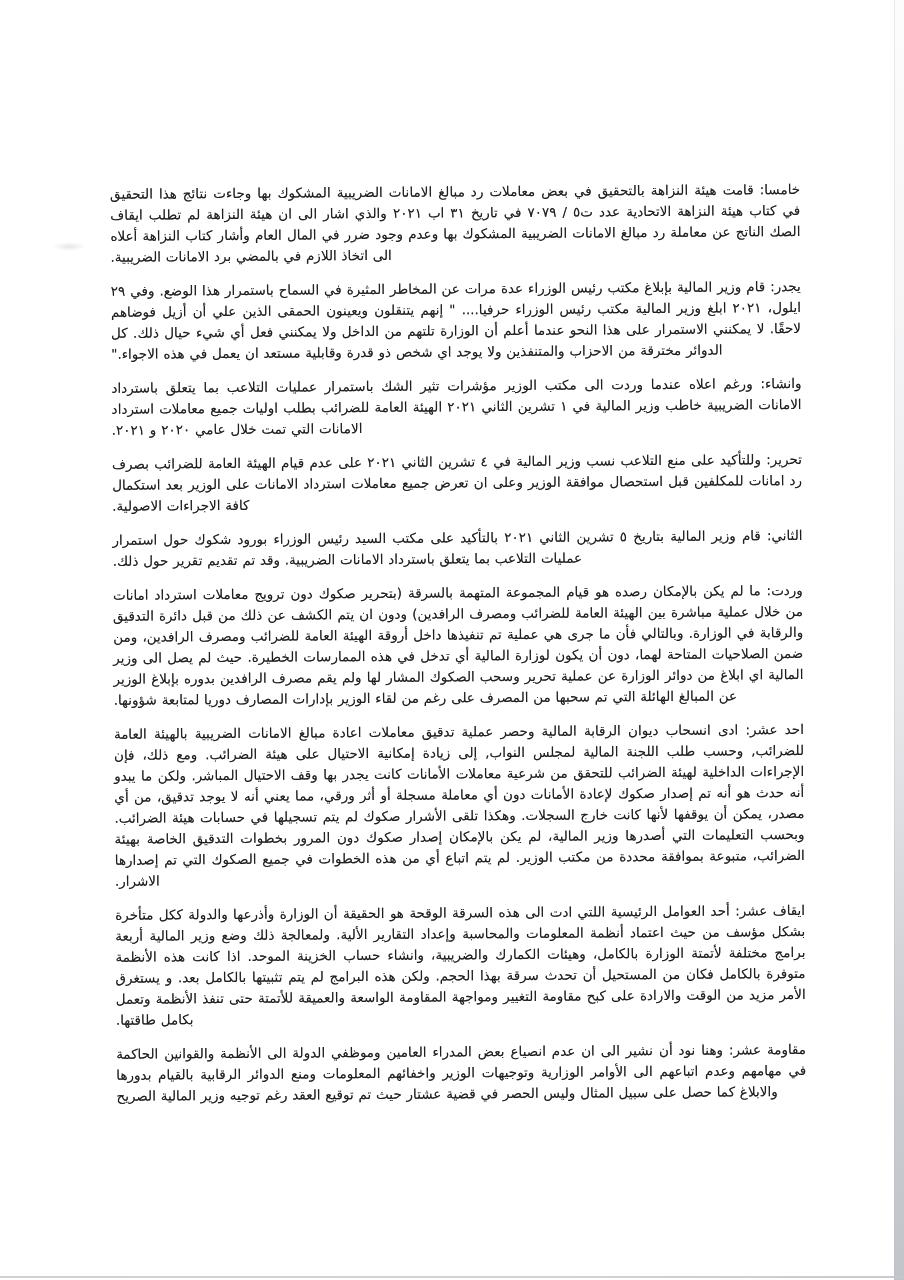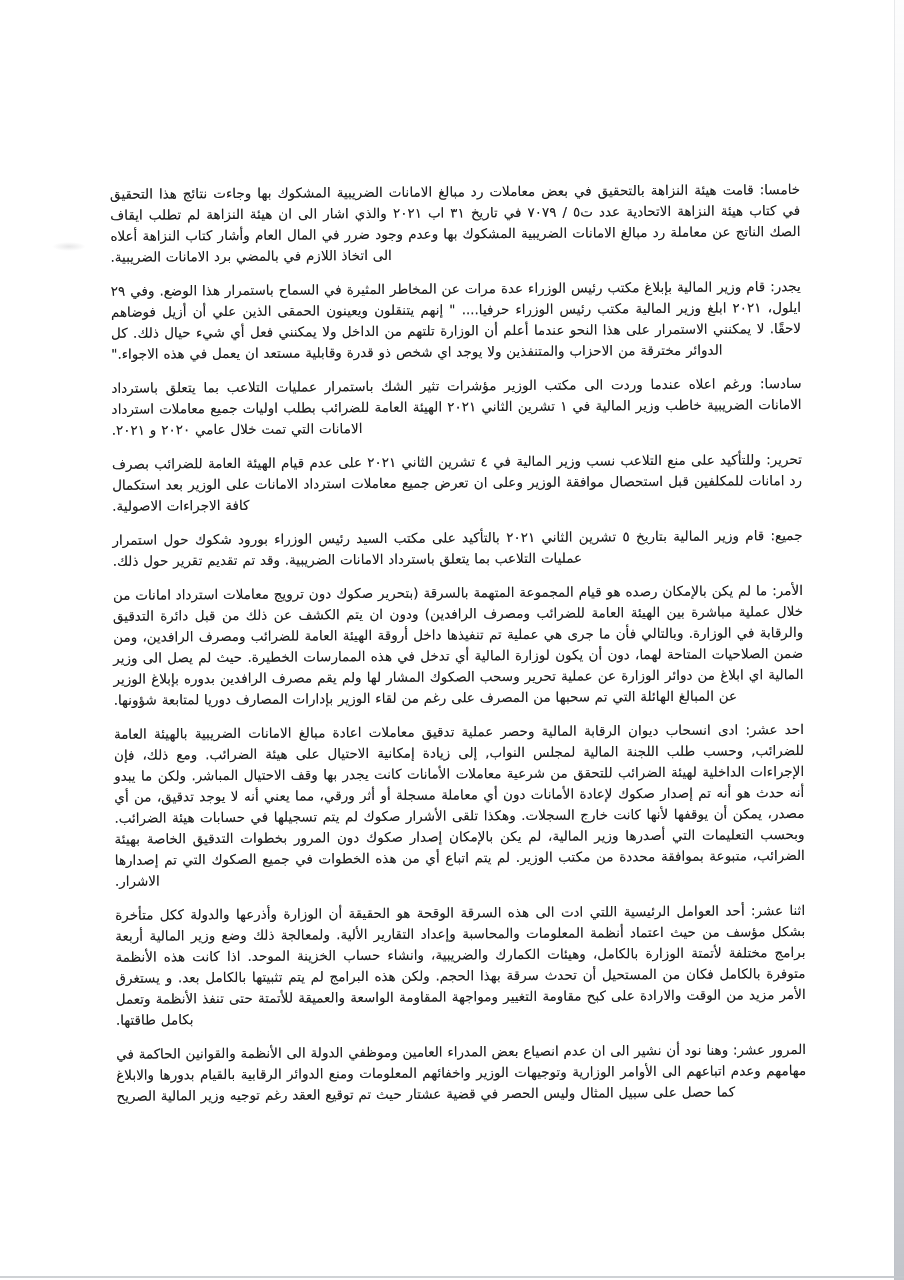--- a/index.html
+++ b/index.html
@@ -84,51 +84,51 @@
       <span class="plabel">خامسا:</span>
       <span>قامت هيئة النزاهة بالتحقيق في بعض معاملات رد مبالغ الامانات الضريبية المشكوك بها وجاءت نتائج هذا التحقيق في كتاب هيئة النزاهة الاتحادية عدد ت٥ / ٧٠٧٩ في تاريخ ٣١ اب ٢٠٢١ والذي اشار الى ان هيئة النزاهة لم تطلب ايقاف الصك الناتج عن معاملة رد مبالغ الامانات الضريبية المشكوك بها وعدم وجود ضرر في المال العام وأشار كتاب النزاهة أعلاه الى اتخاذ اللازم في بالمضي برد الامانات الضريبية.</span>
     </p>
 
     <p class="para">
       <span class="plabel">يجدر:</span>
       <span>قام وزير المالية بإبلاغ مكتب رئيس الوزراء عدة مرات عن المخاطر المثيرة في السماح باستمرار هذا الوضع. وفي ٢٩ ايلول، ٢٠٢١ ابلغ وزير المالية مكتب رئيس الوزراء حرفيا.... " إنهم يتنقلون ويعينون الحمقى الذين علي أن أزيل فوضاهم لاحقًا. لا يمكنني الاستمرار على هذا النحو عندما أعلم أن الوزارة تلتهم من الداخل ولا يمكنني فعل أي شيء حيال ذلك. كل الدوائر مخترقة من الاحزاب والمتنفذين ولا يوجد اي شخص ذو قدرة وقابلية مستعد ان يعمل في هذه الاجواء."</span>
     </p>
 
     <p class="para">
-      <span class="plabel">سادسا:</span>
+      <span class="plabel">وانشاء:</span>
       <span>ورغم اعلاه عندما وردت الى مكتب الوزير مؤشرات تثير الشك باستمرار عمليات التلاعب بما يتعلق باسترداد الامانات الضريبية خاطب وزير المالية في ١ تشرين الثاني ٢٠٢١ الهيئة العامة للضرائب بطلب اوليات جميع معاملات استرداد الامانات التي تمت خلال عامي ٢٠٢٠ و ٢٠٢١.</span>
     </p>
 
     <p class="para">
       <span class="plabel">تحرير:</span>
       <span>وللتأكيد على منع التلاعب نسب وزير المالية في ٤ تشرين الثاني ٢٠٢١ على عدم قيام الهيئة العامة للضرائب بصرف رد امانات للمكلفين قبل استحصال موافقة الوزير وعلى ان تعرض جميع معاملات استرداد الامانات على الوزير بعد استكمال كافة الاجراءات الاصولية.</span>
     </p>
 
     <p class="para">
-      <span class="plabel">جميع:</span>
+      <span class="plabel">الثاني:</span>
       <span>قام وزير المالية بتاريخ ٥ تشرين الثاني ٢٠٢١ بالتأكيد على مكتب السيد رئيس الوزراء بورود شكوك حول استمرار عمليات التلاعب بما يتعلق باسترداد الامانات الضريبية. وقد تم تقديم تقرير حول ذلك.</span>
     </p>
 
     <p class="para">
-      <span class="plabel">الأمر:</span>
+      <span class="plabel">وردت:</span>
       <span>ما لم يكن بالإمكان رصده هو قيام المجموعة المتهمة بالسرقة (بتحرير صكوك دون ترويج معاملات استرداد امانات من خلال عملية مباشرة بين الهيئة العامة للضرائب ومصرف الرافدين) ودون ان يتم الكشف عن ذلك من قبل دائرة التدقيق والرقابة في الوزارة. وبالتالي فأن ما جرى هي عملية تم تنفيذها داخل أروقة الهيئة العامة للضرائب ومصرف الرافدين، ومن ضمن الصلاحيات المتاحة لهما، دون أن يكون لوزارة المالية أي تدخل في هذه الممارسات الخطيرة. حيث لم يصل الى وزير المالية اي ابلاغ من دوائر الوزارة عن عملية تحرير وسحب الصكوك المشار لها ولم يقم مصرف الرافدين بدوره بإبلاغ الوزير عن المبالغ الهائلة التي تم سحبها من المصرف على رغم من لقاء الوزير بإدارات المصارف دوريا لمتابعة شؤونها.</span>
     </p>
 
     <p class="para">
       <span class="plabel">احد عشر:</span>
       <span>ادى انسحاب ديوان الرقابة المالية وحصر عملية تدقيق معاملات اعادة مبالغ الامانات الضريبية بالهيئة العامة للضرائب, وحسب طلب اللجنة المالية لمجلس النواب, إلى زيادة إمكانية الاحتيال على هيئة الضرائب. ومع ذلك، فإن الإجراءات الداخلية لهيئة الضرائب للتحقق من شرعية معاملات الأمانات كانت يجدر بها وقف الاحتيال المباشر. ولكن ما يبدو أنه حدث هو أنه تم إصدار صكوك لإعادة الأمانات دون أي معاملة مسجلة أو أثر ورقي، مما يعني أنه لا يوجد تدقيق، من أي مصدر، يمكن أن يوقفها لأنها كانت خارج السجلات. وهكذا تلقى الأشرار صكوك لم يتم تسجيلها في حسابات هيئة الضرائب. وبحسب التعليمات التي أصدرها وزير المالية، لم يكن بالإمكان إصدار صكوك دون المرور بخطوات التدقيق الخاصة بهيئة الضرائب، متبوعة بموافقة محددة من مكتب الوزير. لم يتم اتباع أي من هذه الخطوات في جميع الصكوك التي تم إصدارها الاشرار.</span>
     </p>
 
     <p class="para">
-      <span class="plabel">اثنا عشر:</span>
+      <span class="plabel">ايقاف عشر:</span>
       <span>أحد العوامل الرئيسية اللتي ادت الى هذه السرقة الوقحة هو الحقيقة أن الوزارة وأذرعها والدولة ككل متأخرة بشكل مؤسف من حيث اعتماد أنظمة المعلومات والمحاسبة وإعداد التقارير الألية. ولمعالجة ذلك وضع وزير المالية أربعة برامج مختلفة لأتمتة الوزارة بالكامل، وهيئات الكمارك والضريبية، وانشاء حساب الخزينة الموحد. اذا كانت هذه الأنظمة متوفرة بالكامل فكان من المستحيل أن تحدث سرقة بهذا الحجم. ولكن هذه البرامج لم يتم تثبيتها بالكامل بعد. و يستغرق الأمر مزيد من الوقت والارادة على كبح مقاومة التغيير ومواجهة المقاومة الواسعة والعميقة للأتمتة حتى تنفذ الأنظمة وتعمل بكامل طاقتها.</span>
     </p>
 
     <p class="para">
-      <span class="plabel">المرور عشر:</span>
+      <span class="plabel">مقاومة عشر:</span>
       <span>وهنا نود أن نشير الى ان عدم انصياع بعض المدراء العامين وموظفي الدولة الى الأنظمة والقوانين الحاكمة في مهامهم وعدم اتباعهم الى الأوامر الوزارية وتوجيهات الوزير واخفائهم المعلومات ومنع الدوائر الرقابية بالقيام بدورها والابلاغ كما حصل على سبيل المثال وليس الحصر في قضية عشتار حيث تم توقيع العقد رغم توجيه وزير المالية الصريح</span>
     </p>
 
   </div>
 
   <div class="edge-right"></div>
   <div class="edge-bottom"></div>
 
 </div>
 

